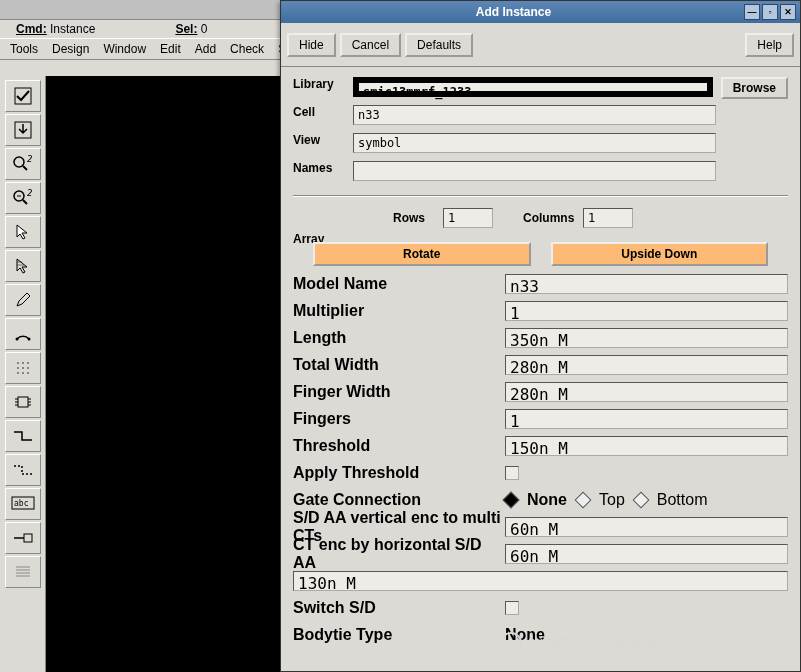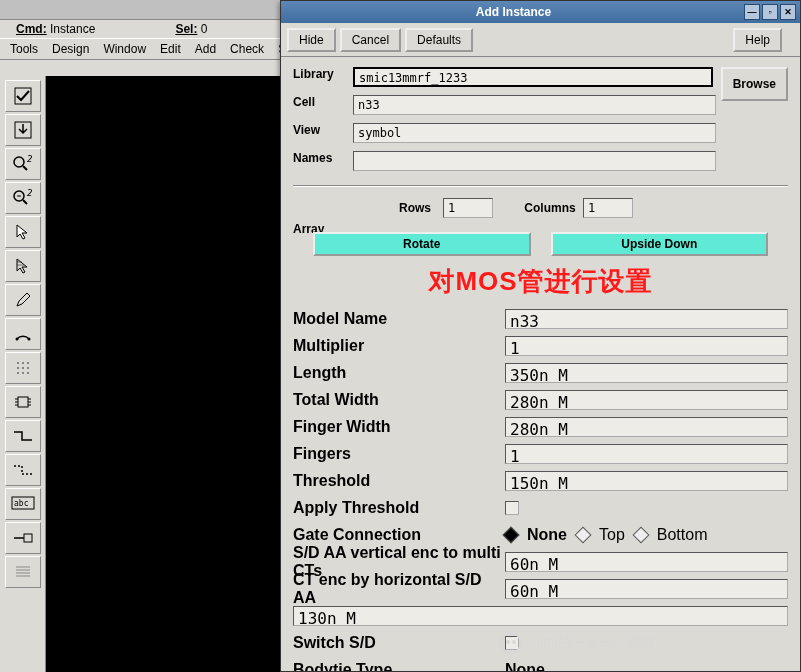--- a/index.html
+++ b/index.html
@@ -59,50 +59,50 @@
   display: flex; flex-direction: column;
 }
 .dlg-titlebar {
   height: 22px; background: linear-gradient(#5d87b5, #3f6d9e);
   color: #fff; display: flex; align-items: center; padding: 0 4px;
   font-weight: bold; font-size: 12px;
 }
 .dlg-title-txt { flex: 1; text-align: center; }
 .win-btn { width: 16px; height: 16px; margin-left: 2px; background: #b5c7dd; border: 1px solid #2a4a6f; display:flex; align-items:center; justify-content:center; font-size:9px; color:#000;}
 .dlg-button-row {
-  height: 34px; display: flex; align-items: center; padding: 4px 6px;
+  height: 44px; display: flex; align-items: center; padding: 4px 6px;
   border-bottom: 1px solid #888;
 }
 .dlg-btn {
   height: 24px; padding: 0 10px; margin-right: 4px;
   background: #dcdad5; border: 2px outset #eee;
   font-size: 12px;
 }
-.dlg-btn.help { margin-left: auto; margin-right: 12px;}
+.dlg-btn.help { margin-left: auto; margin-right: 0;}
 .dlg-body {
   flex: 1; padding: 10px 12px 0 12px; overflow: hidden;
 }
 .form-row { display: flex; align-items: flex-start; height: 28px; margin-bottom: 0; font-weight: bold; font-size: 12px;}
 .form-row .lbl { width: 60px; }
 .form-row .fld {
   flex: 1; height: 20px; background: #eeece6; border: 1px inset #aaa;
   padding: 2px 4px; font-family: monospace; font-size: 12px; font-weight: normal;
 }
-.form-row .fld.active { border: 2px solid #000000; }
+.form-row .fld.active { border: 6px solid #000000; font-weight: bold; }
 .browse-btn {
-  height: 34px; padding: 0 10px; margin-left: 8px; border: 2px outset #eee; background:#dcdad5;
+  height: 22px; padding: 0 10px; margin-left: 8px; border: 2px outset #eee; background:#dcdad5;
   font-size: 12px; font-weight: bold;
 }
 .hr { height: 1px; background: #888; margin: 6px 0 8px 0; box-shadow: 0 1px 0 #fff;}
 .array-row { display:flex; align-items:center; font-weight: bold; font-size:12px; height: 28px;}
 .array-row .lbl { width: 100px; margin-top: 42px;}
-.array-row .sub { width: 50px; text-align:center; padding-right:6px;}
+.array-row .sub { width: 50px; text-align:left; padding-right:6px;}
 .array-row .mini { width: 50px; height:20px; background:#eeece6; border:1px inset #aaa; padding:2px 4px; font-family:monospace; font-weight:normal;}
 .btn-row3 { display:flex; gap: 20px; padding: 4px 20px;}
-.btn-row3 .wide { flex:1; height:24px; border:2px outset #eee; background:#5eead4; font-size:12px; font-weight:bold;}
+.btn-row3 .wide { flex:1; height:24px; border:2px outset #eee; background:#fdba74; font-size:12px; font-weight:bold;}
 .annotation {
   color: #ff1a1a; font-size: 26px; font-weight: bold; text-align:center;
   letter-spacing: 1px; padding: 4px 0 6px 0;
 }
 .param-row { display:flex; align-items:center; height: 27px; font-weight:bold; font-size:16px;}
 .param-row .plbl { width: 212px;}
 .param-row .pval { flex:1; height:20px; background:#eeece6; border:1px inset #aaa; padding:2px 4px; font-family:monospace; font-weight:normal;}
 .param-row .chk { width:14px; height:14px; border:1px inset #aaa; background:#eeece6;}
 .param-row .radio-grp { display:flex; align-items:center; gap:10px; font-weight:normal;}
 .radio { width:12px; height:12px; border:1px solid #555; transform: rotate(45deg); display:inline-block; background:#eee;}
@@ -304,21 +304,20 @@
       <span style="width:30px"></span>
       <span class="sub" style="width:60px">Columns</span>
       <div class="mini">1</div>
     </div>
 
     <div class="btn-row3" style="margin-top:6px;">
       <button class="wide">Rotate</button>
       <button class="wide">Upside Down</button>
     </div>
 
-    <div class="annotation">对MOS管进行设置</div>
 
     <div class="param-row">
         <span class="plbl">Model Name</span>
         <div class="pval">n33</div>
       </div>
     <div class="param-row">
         <span class="plbl">Multiplier</span>
         <div class="pval">1</div>
       </div>
     <div class="param-row">

